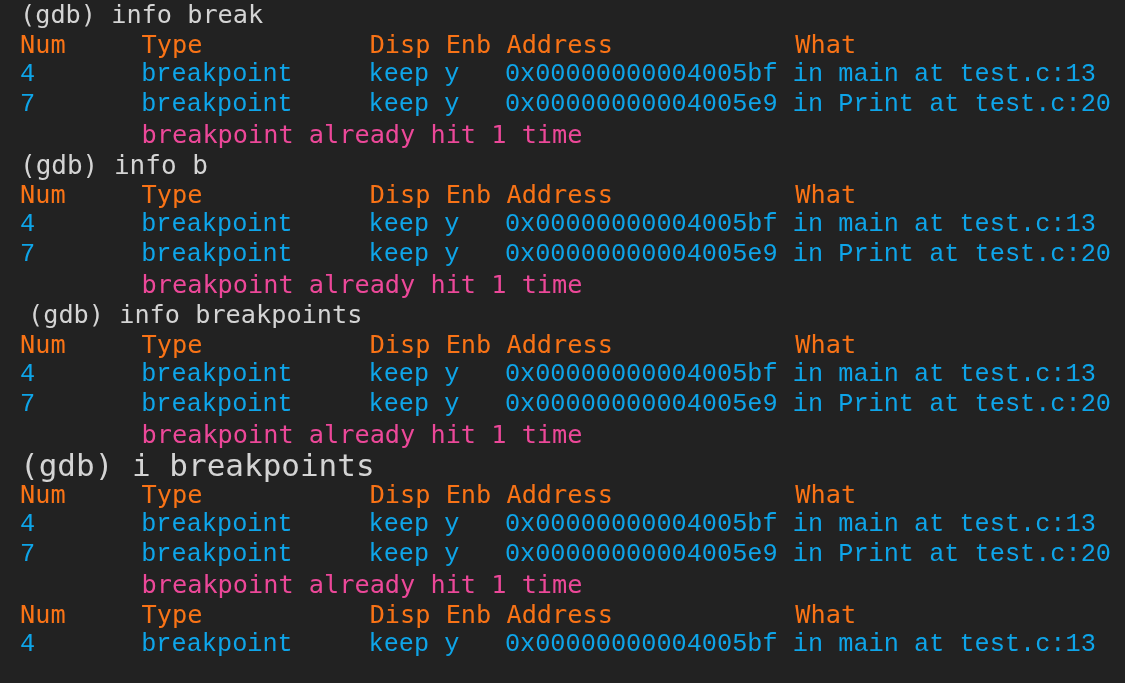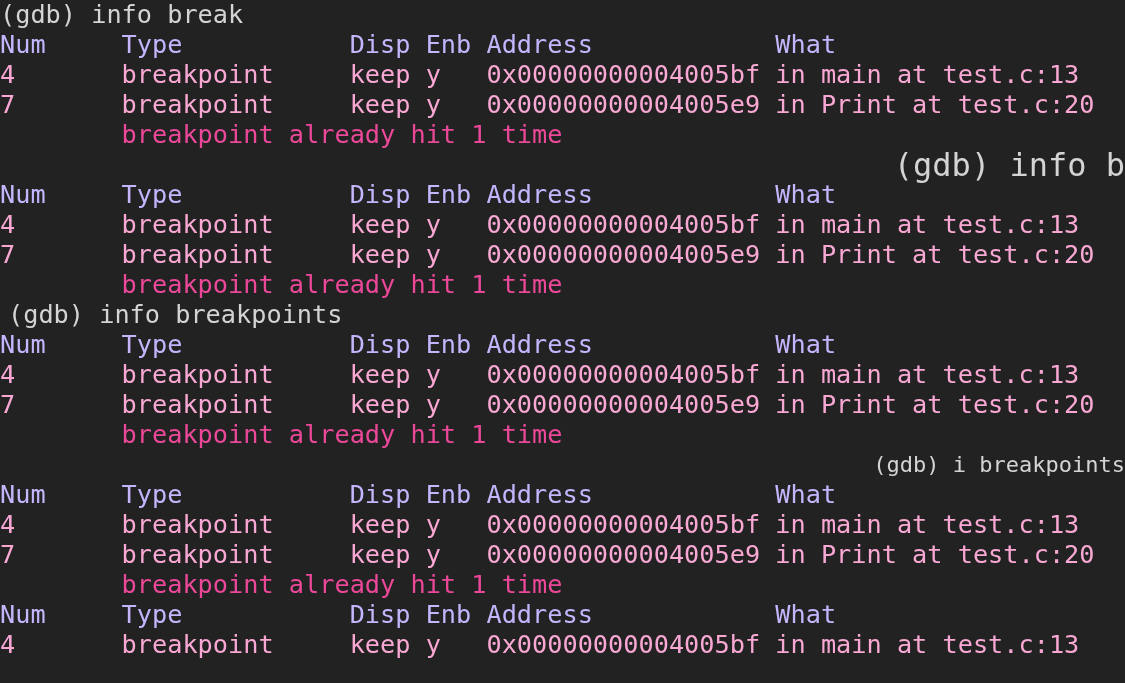--- a/index.html
+++ b/index.html
@@ -27,50 +27,51 @@
     box-sizing: border-box;
     padding: 0;
   }
   .tline {
     white-space: pre;
     height: 30px;
     line-height: 30px;
     display: block;
     font-family: "DejaVu Sans Mono", "Liberation Mono", monospace;
     color: #d4d4d4;
+    padding-left: 20px;
   }
   .tline.prompt-line { color: #d4d4d4; }
-  .tline.header-line { color: #c4b5fd; }
-  .tline.bp-line { color: #f9a8d4; }
+  .tline.header-line { color: #f97316; }
+  .tline.bp-line { color: #0ea5e9; font-family: Liberation Mono, monospace; }
   .tline.note-line { color: #ec4899; }
 </style>
 </head>
 <body>
 
 <div id="terminal" style="font-size: 25.251px;">
 
   <span class="tline prompt-line" style="font-size: 25.251px;">(gdb) info break</span>
   <span class="tline header-line" style="font-size: 25.251px;">Num     Type           Disp Enb Address            What</span>
   <span class="tline bp-line" style="font-size: 25.251px;">4       breakpoint     keep y   0x00000000004005bf in main at test.c:13</span>
   <span class="tline bp-line" style="font-size: 25.251px;">7       breakpoint     keep y   0x00000000004005e9 in Print at test.c:20</span>
   <span class="tline note-line" style="font-size: 25.251px;">        breakpoint already hit 1 time</span>
 
-  <span class="tline prompt-line" style="font-size: 32px; text-align: right;">(gdb) info b</span>
+  <span class="tline prompt-line" style="font-size: 26px;">(gdb) info b</span>
   <span class="tline header-line" style="font-size: 25.251px;">Num     Type           Disp Enb Address            What</span>
   <span class="tline bp-line" style="font-size: 25.251px;">4       breakpoint     keep y   0x00000000004005bf in main at test.c:13</span>
   <span class="tline bp-line" style="font-size: 25.251px;">7       breakpoint     keep y   0x00000000004005e9 in Print at test.c:20</span>
   <span class="tline note-line" style="font-size: 25.251px;">        breakpoint already hit 1 time</span>
 
   <span class="tline prompt-line" style="font-size: 25.251px; margin-left: 8px;">(gdb) info breakpoints</span>
   <span class="tline header-line" style="font-size: 25.251px;">Num     Type           Disp Enb Address            What</span>
   <span class="tline bp-line" style="font-size: 25.251px;">4       breakpoint     keep y   0x00000000004005bf in main at test.c:13</span>
   <span class="tline bp-line" style="font-size: 25.251px;">7       breakpoint     keep y   0x00000000004005e9 in Print at test.c:20</span>
   <span class="tline note-line" style="font-size: 25.251px;">        breakpoint already hit 1 time</span>
 
-  <span class="tline prompt-line" style="font-size: 22px; text-align: right;">(gdb) i breakpoints</span>
+  <span class="tline prompt-line" style="font-size: 31px;">(gdb) i breakpoints</span>
   <span class="tline header-line" style="font-size: 25.251px;">Num     Type           Disp Enb Address            What</span>
   <span class="tline bp-line" style="font-size: 25.251px;">4       breakpoint     keep y   0x00000000004005bf in main at test.c:13</span>
   <span class="tline bp-line" style="font-size: 25.251px;">7       breakpoint     keep y   0x00000000004005e9 in Print at test.c:20</span>
   <span class="tline note-line" style="font-size: 25.251px;">        breakpoint already hit 1 time</span>
 
   <span class="tline header-line" style="font-size: 25.251px;">Num     Type           Disp Enb Address            What</span>
   <span class="tline bp-line" style="font-size: 25.251px;">4       breakpoint     keep y   0x00000000004005bf in main at test.c:13</span>
 
 </div>
 

